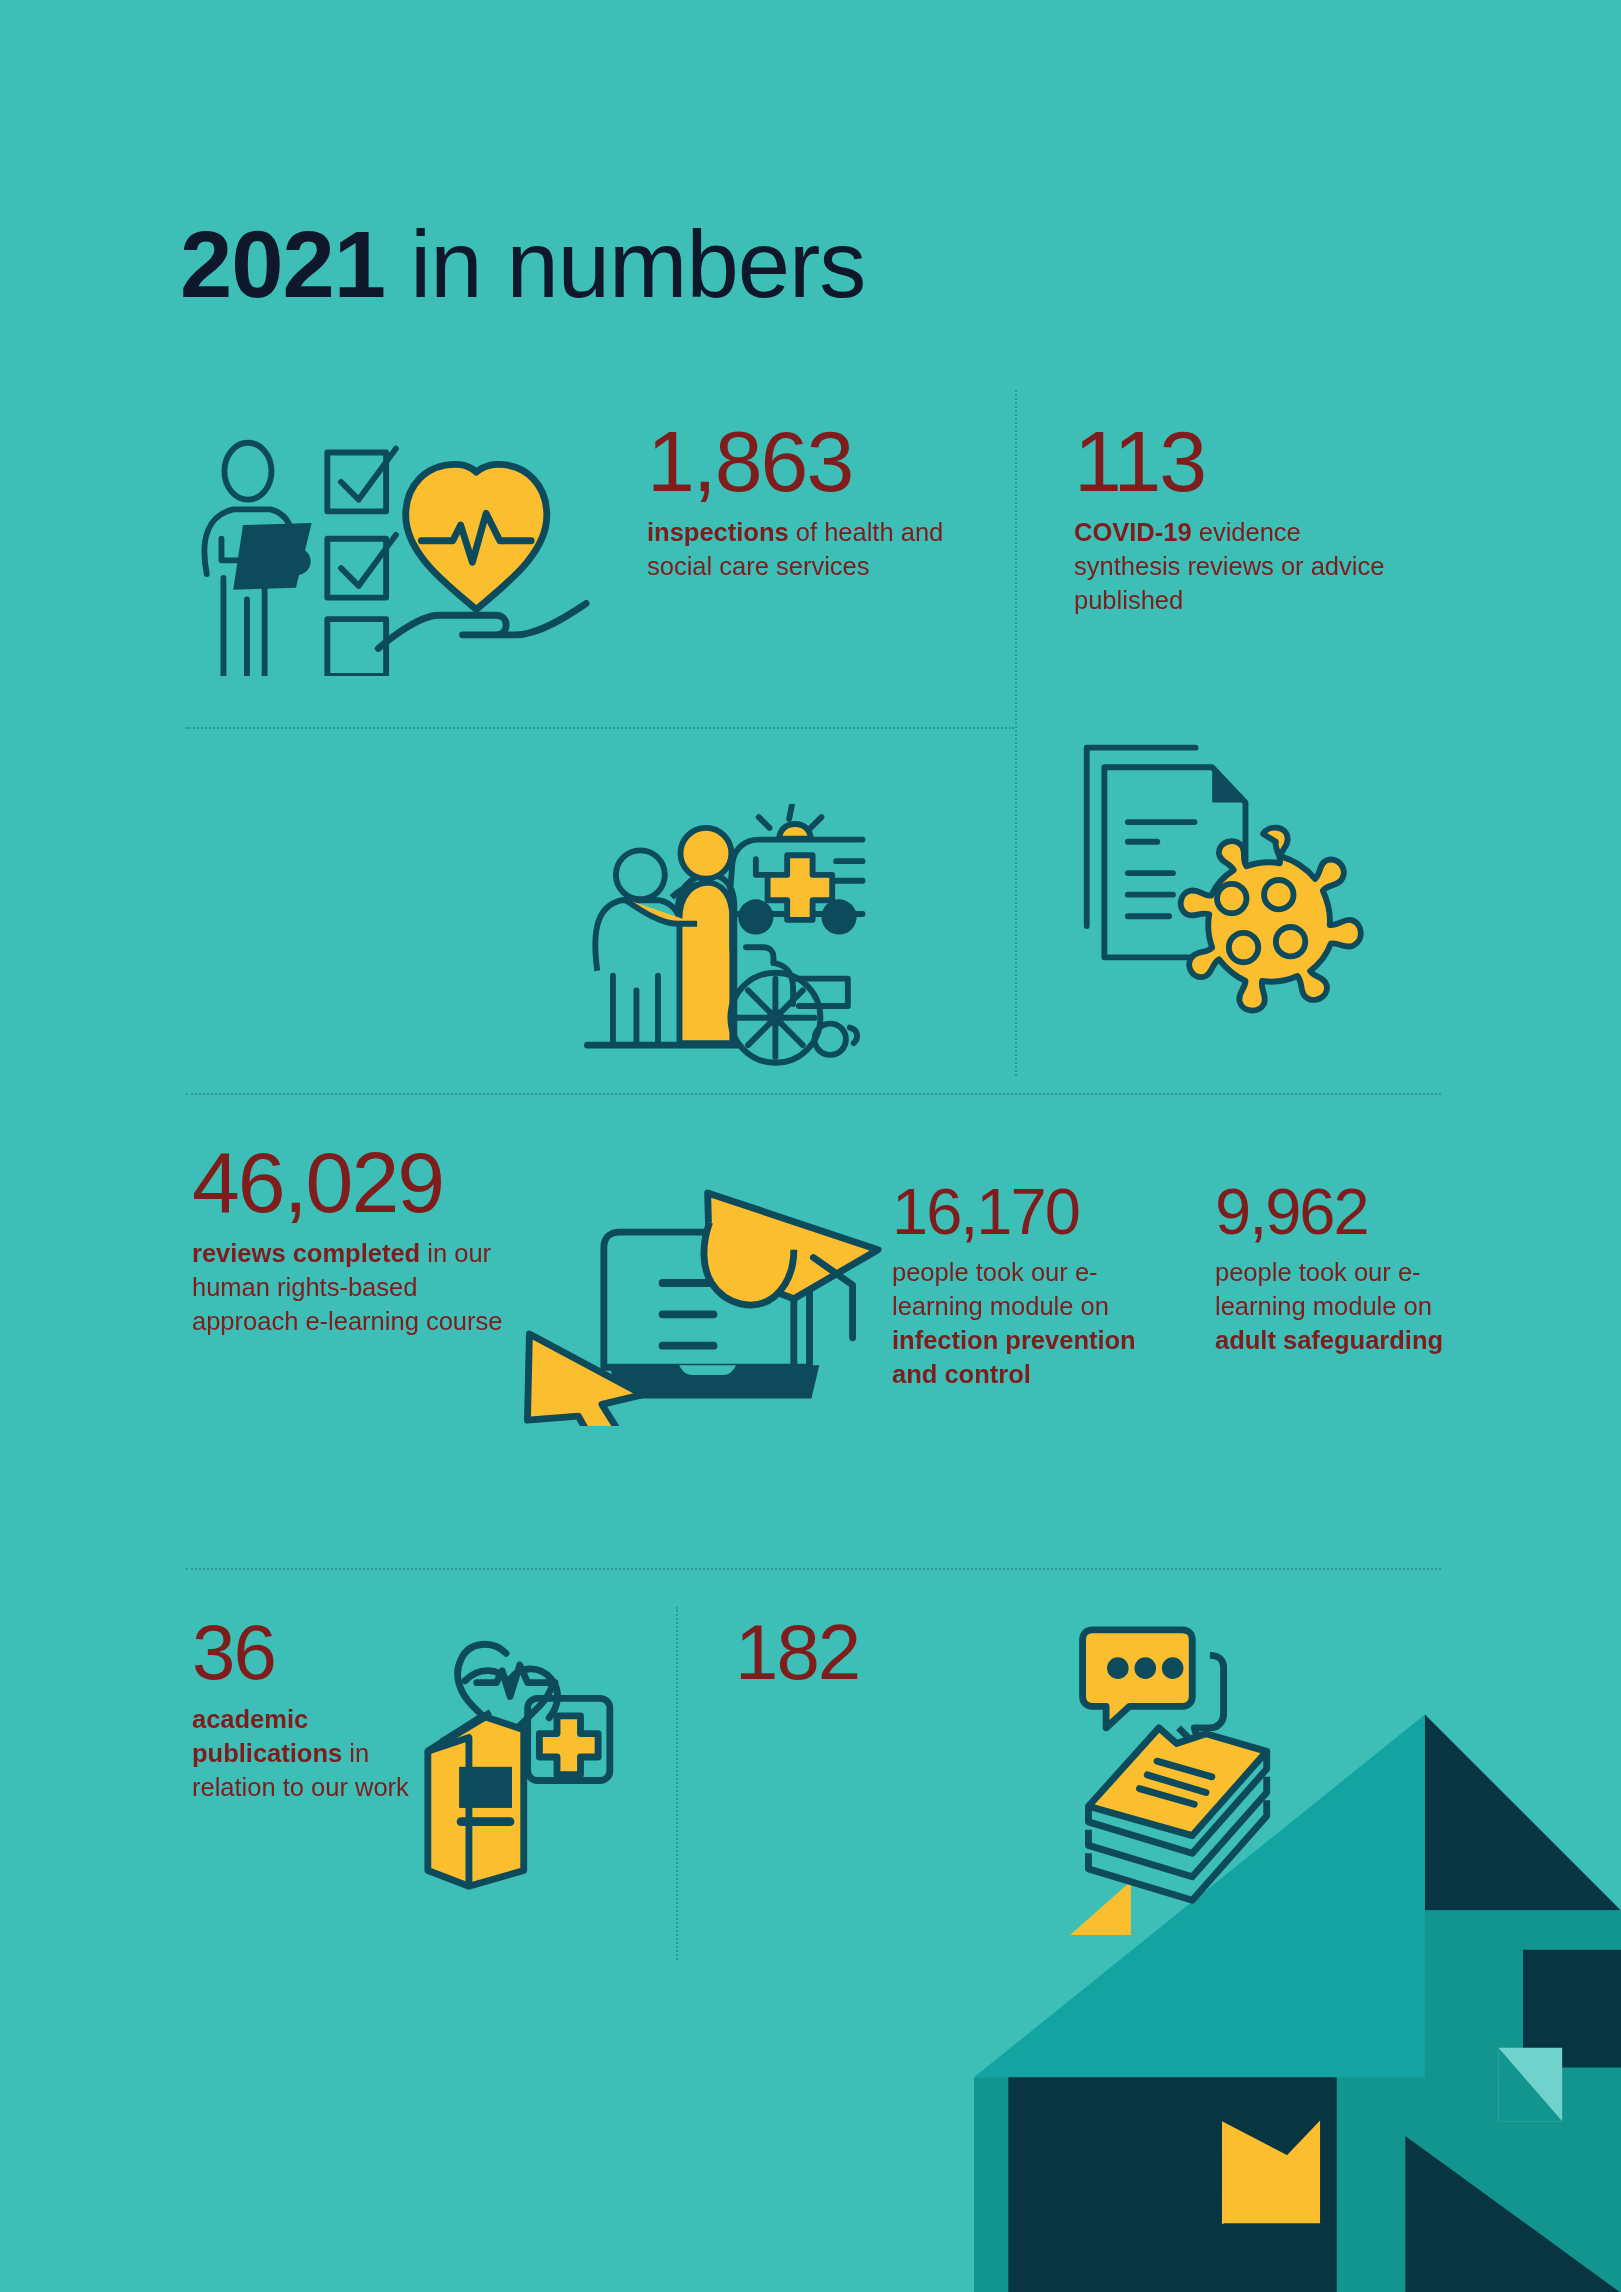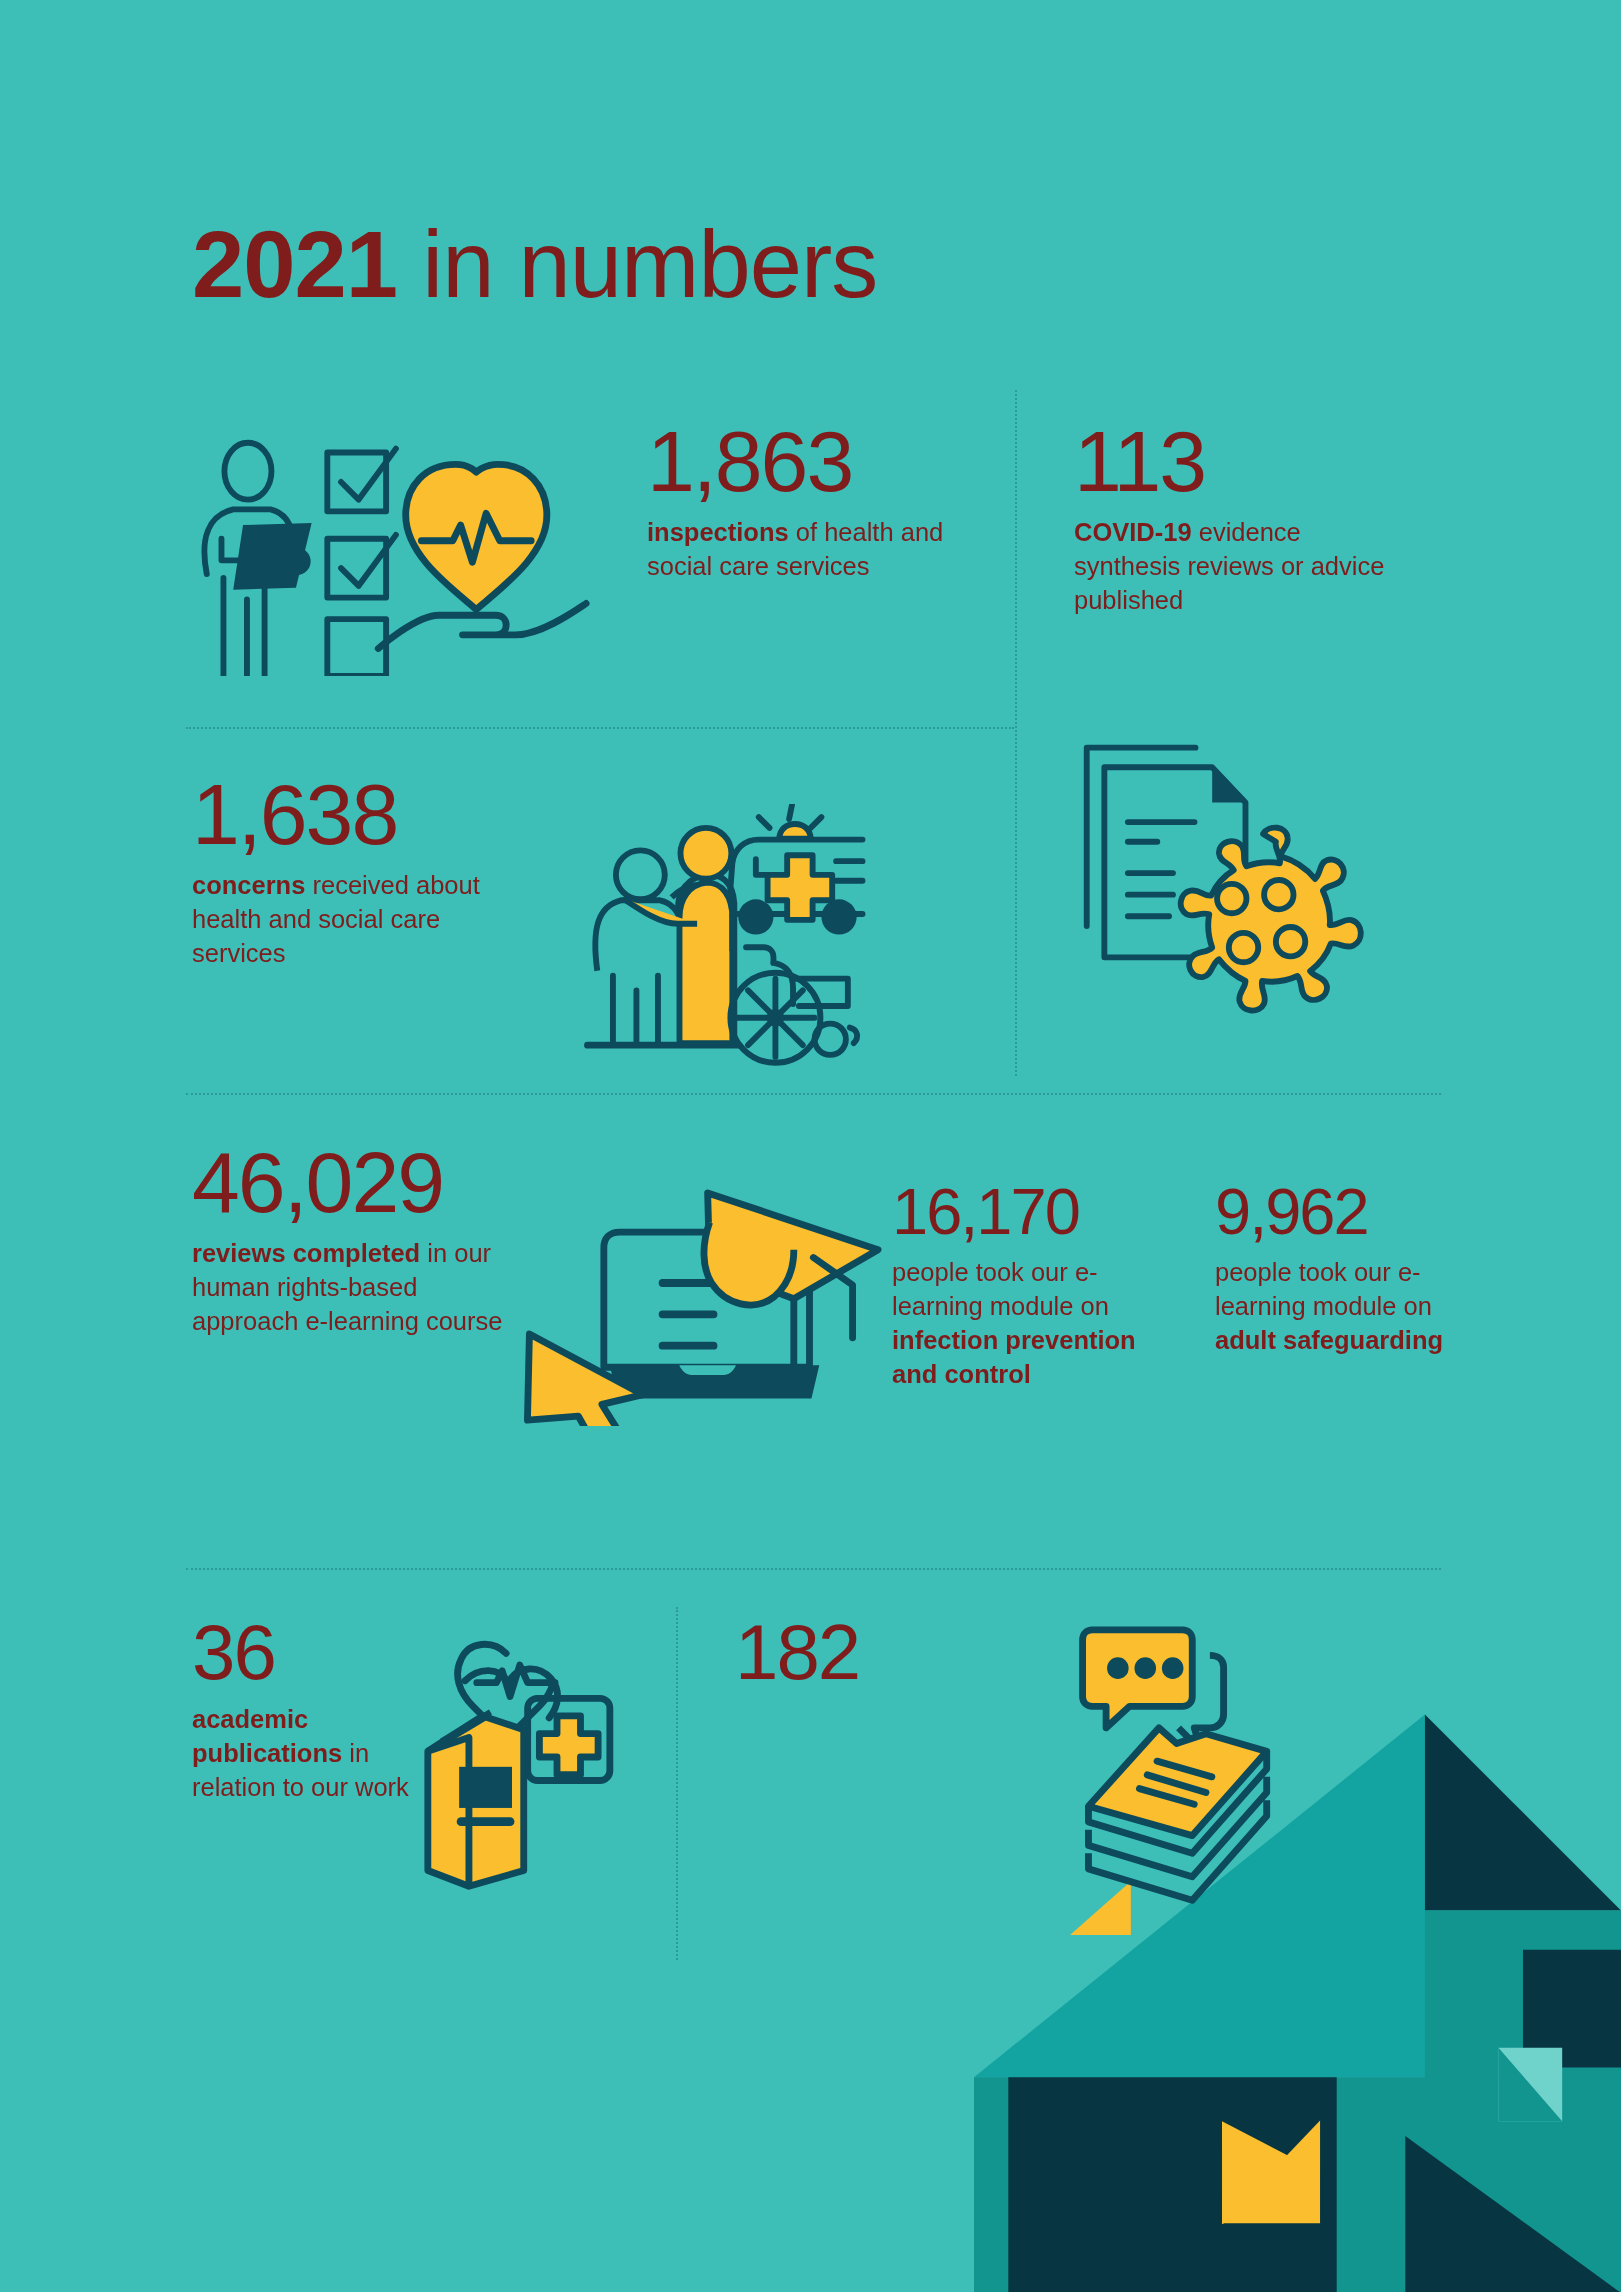--- a/index.html
+++ b/index.html
@@ -11,22 +11,22 @@
     background:#3dbfb8;
   }
   
   .deco { position:absolute; right:0; bottom:0; width:647px; height:706px; overflow:hidden; pointer-events:none; }
   .deco svg { display:block; }
 
   
   .page { position:absolute; inset:0; padding:0; }
 
   .title {
-    position:absolute; left:192px; top:218px;
-    font-size:94px; line-height:1.0; color:#7f1d1d; font-weight:400;
+    position:absolute; left:180px; top:218px;
+    font-size:94px; line-height:1.0; color:#0f172a; font-weight:400;
     letter-spacing:-1px; white-space:nowrap;
   }
   .title b { font-weight:700; }
 
   
   .dots-h { position:absolute; height:0; border-top:2.9px dotted #1f7f7d; opacity:.55; }
   .dots-v { position:absolute; width:0; border-left:2.9px dotted #1f7f7d; opacity:.55; }
 
   .stat { position:absolute; }
   .big {
@@ -134,26 +134,20 @@
         <g fill="none" stroke="#0d4a5c" stroke-width="6">
           <circle cx="64" cy="72" r="15"></circle>
           <circle cx="112" cy="68" r="15"></circle>
           <circle cx="76" cy="122" r="15"></circle>
           <circle cx="124" cy="116" r="15"></circle>
         </g>
       </g>
     </svg>
   </div>
 
-  <div class="stat s-1638" style="left:192px; top:774px; width:333px;">
-    <div class="big">1,638</div>
-    <div class="cap">
-      <b>concerns</b><span> received about health and social care services</span>
-    </div>
-  </div>
 
   <div class="icon" style="left:564px; top:804px; width:323px; height:265px;">
     <svg width="323" height="265" viewBox="0 0 330 270" xmlns="http://www.w3.org/2000/svg">
       <g fill="none" stroke="#0d4a5c" stroke-width="6" stroke-linecap="round" stroke-linejoin="round">
         <path d="M230 15 L233 0 M210 24 L199 13 M252 24 L263 13"></path>
       </g>
       <path d="M220 35 c0 -9 7 -15 16 -15 c9 0 16 6 16 15 Z" fill="#fbbe2e" stroke="#0d4a5c" stroke-width="6" stroke-linejoin="round"></path>
       <g fill="none" stroke="#0d4a5c" stroke-width="6" stroke-linecap="round" stroke-linejoin="round">
         <path d="M168 112 L172 60 c2 -14 12 -24 27 -24 L305 36"></path>
         <path d="M178 112 L305 112"></path>

